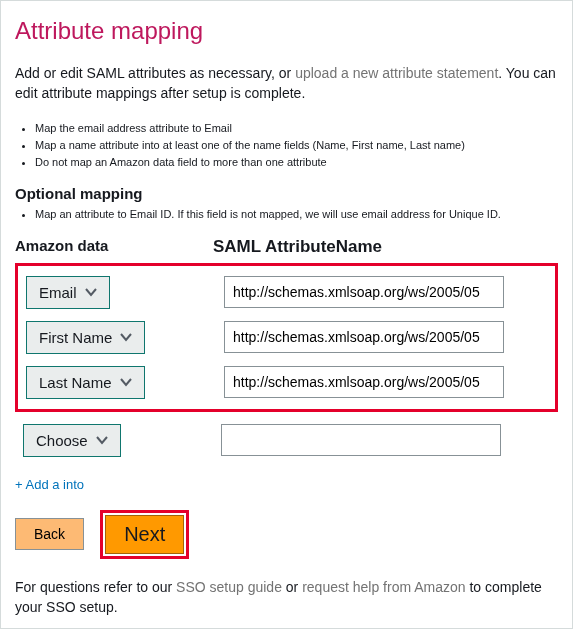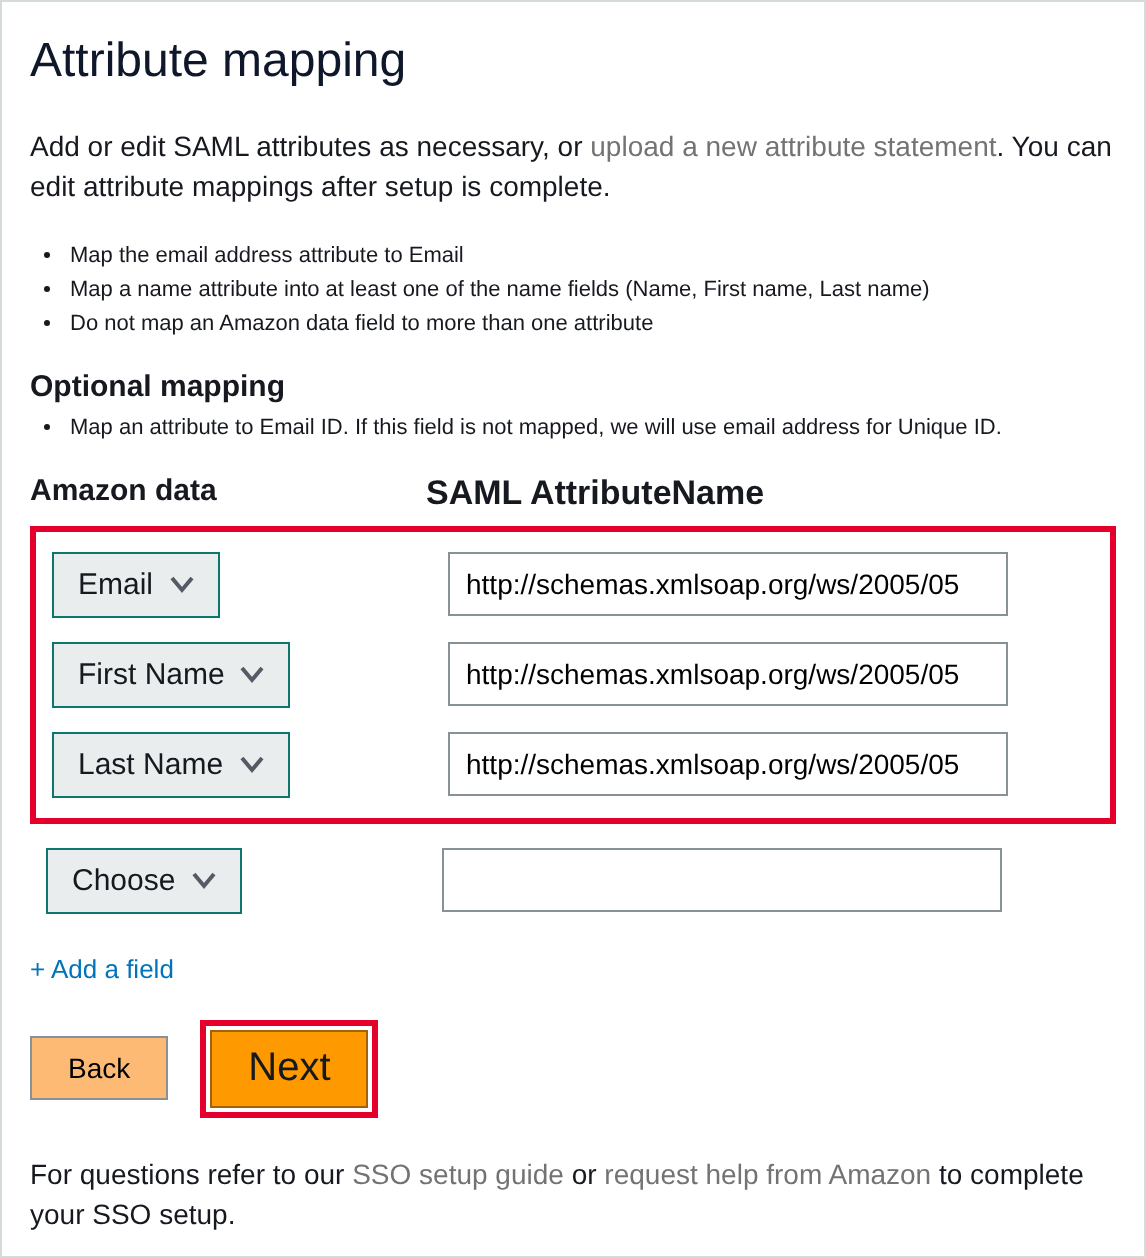--- a/index.html
+++ b/index.html
@@ -12,21 +12,21 @@
   .page {
     width: 573px;
     height: 629px;
     border: 1px solid #d5dbdb;
     padding: 16px 14px 14px 14px;
     position: relative;
   }
   h1 {
     font-size: 24px;
     font-weight: 400;
-    color: #0f172a;
+    color: #be185d;
     margin-bottom: 18px;
   }
   p.intro {
     line-height: 1.45;
     margin-bottom: 16px;
   }
   a, .link {
     color: #737373;
     text-decoration: none;
     cursor: pointer;
@@ -207,21 +207,21 @@
       <div class="dropdown">
         <span>Choose</span>
         <svg viewBox="0 0 12 12">
             <path d="M1 3 L6 9 L11 3" fill="none" stroke="#545b64" stroke-width="2"></path>
           </svg>
       </div>
     </div>
     <input class="txt-input" value="" style="">
   </div>
 
-  <span class="add-field">+ Add a field</span>
+  <span class="add-field">+ Add a into</span>
 
   <div class="btn-row">
     <button class="btn">Back</button>
     <span class="next-wrap">
       <button class="btn-primary">Next</button>
     </span>
   </div>
 
   <p class="footer-note">
     <span>For questions refer to our </span><a href="#" class="link">SSO setup guide</a><span> or </span><a href="#" class="link">request help from Amazon</a><span> to complete your SSO setup.</span>

